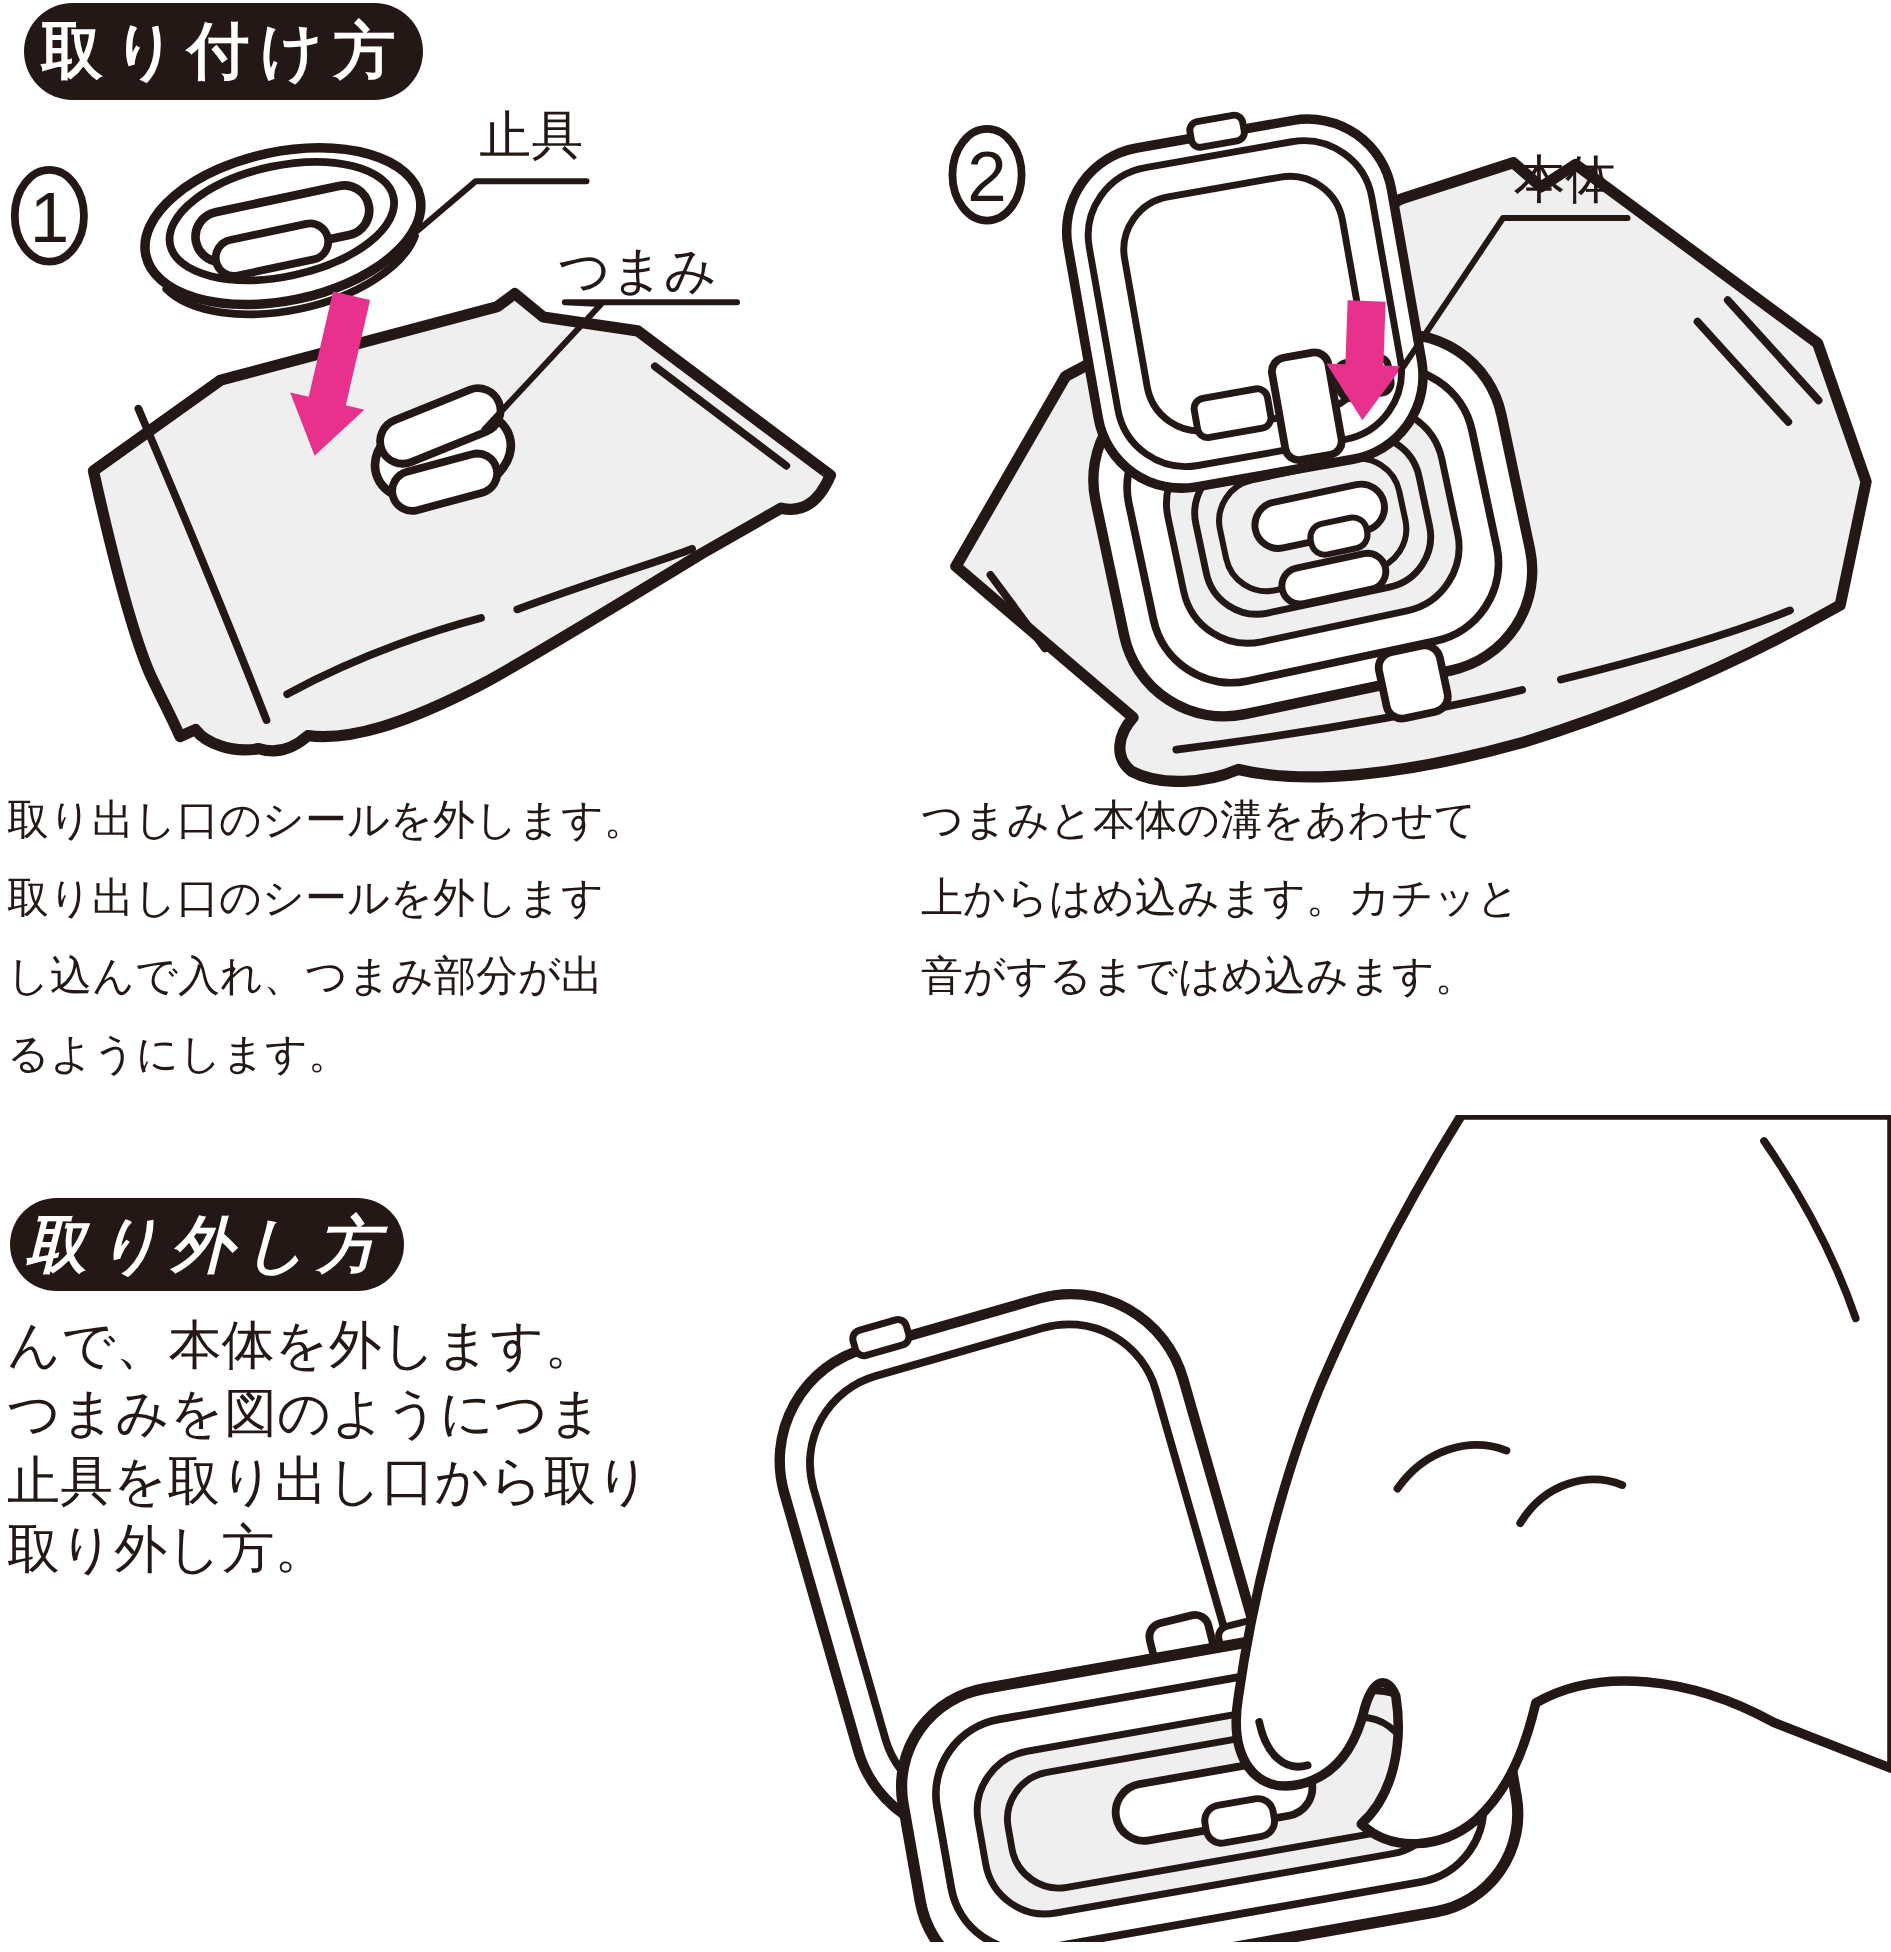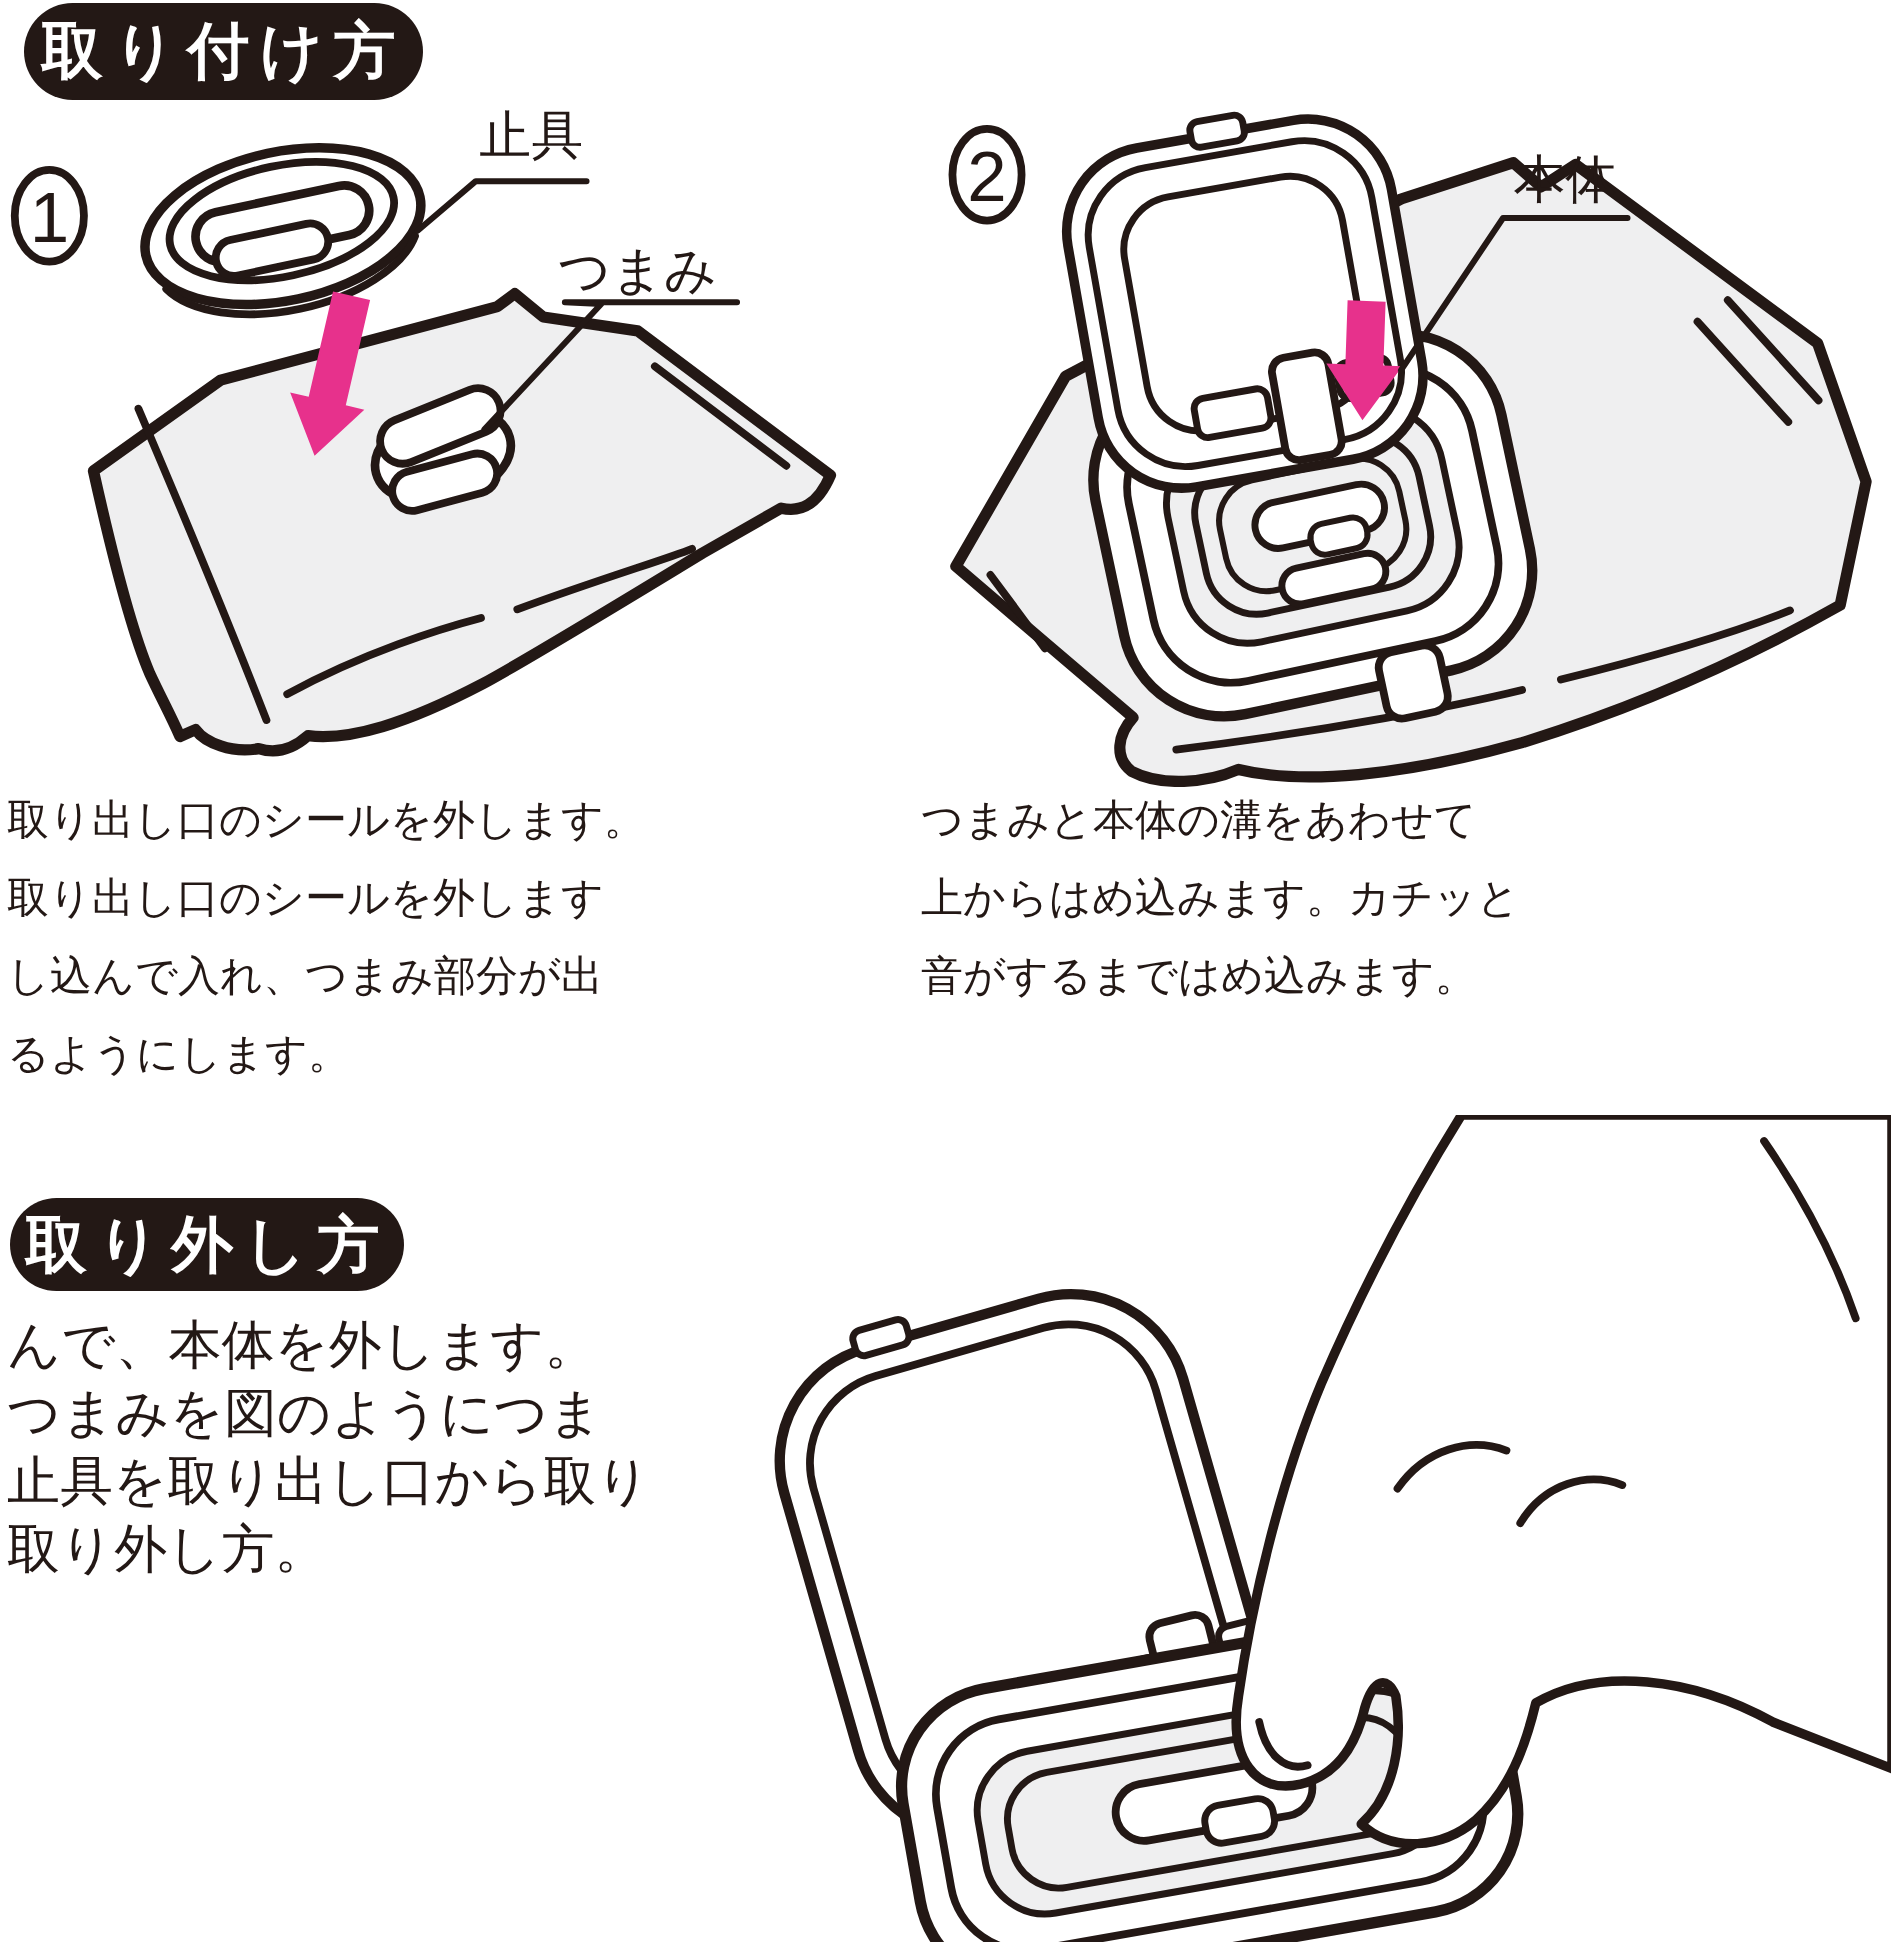--- a/index.html
+++ b/index.html
@@ -22,21 +22,21 @@
     background:var(--ink);
     color:#fff;
     border-radius:52px;
     display:flex;align-items:center;justify-content:center;
     font-size:62px;
     font-weight:bold;
     letter-spacing:10.4px;
     white-space:nowrap;
   }
   .badge-attach{left:24px;top:2.6px;width:399px;height:97px;}
-  .badge-detach{left:10.4px;top:1198px;width:394px;height:93px;}
+  .badge-detach{left:10.4px;top:1198px;width:394px;height:93px;font-style:italic;}
   .par{position:absolute;font-size:42px;line-height:78px;white-space:nowrap;color:var(--ink);}
   .par-detach{font-size:53px;line-height:68px;}
   .fig{position:absolute;}
   
   svg .ln{fill:none;stroke:var(--ink);stroke-linecap:round;stroke-linejoin:round;}
   svg .fw{fill:var(--white);stroke:var(--ink);stroke-linecap:round;stroke-linejoin:round;}
   svg .fg{fill:var(--gray);stroke:var(--ink);stroke-linecap:round;stroke-linejoin:round;}
   svg .pk{fill:var(--pink);stroke:none;}
   svg text{fill:var(--ink);font-family:"Liberation Sans","DejaVu Sans",sans-serif;}
   svg .plabel{font-size:60px;text-anchor:middle;}

